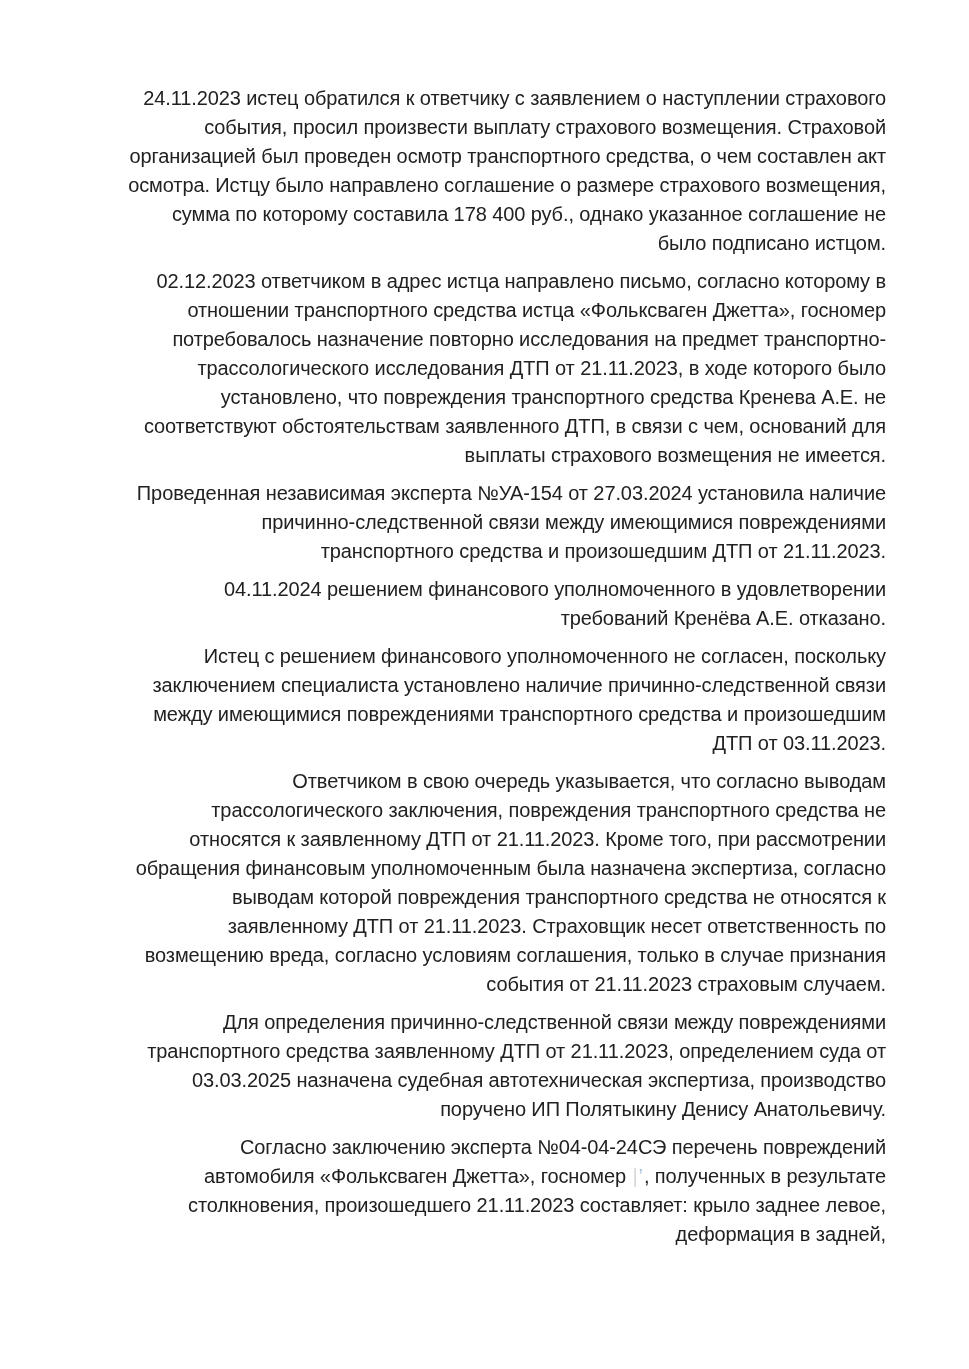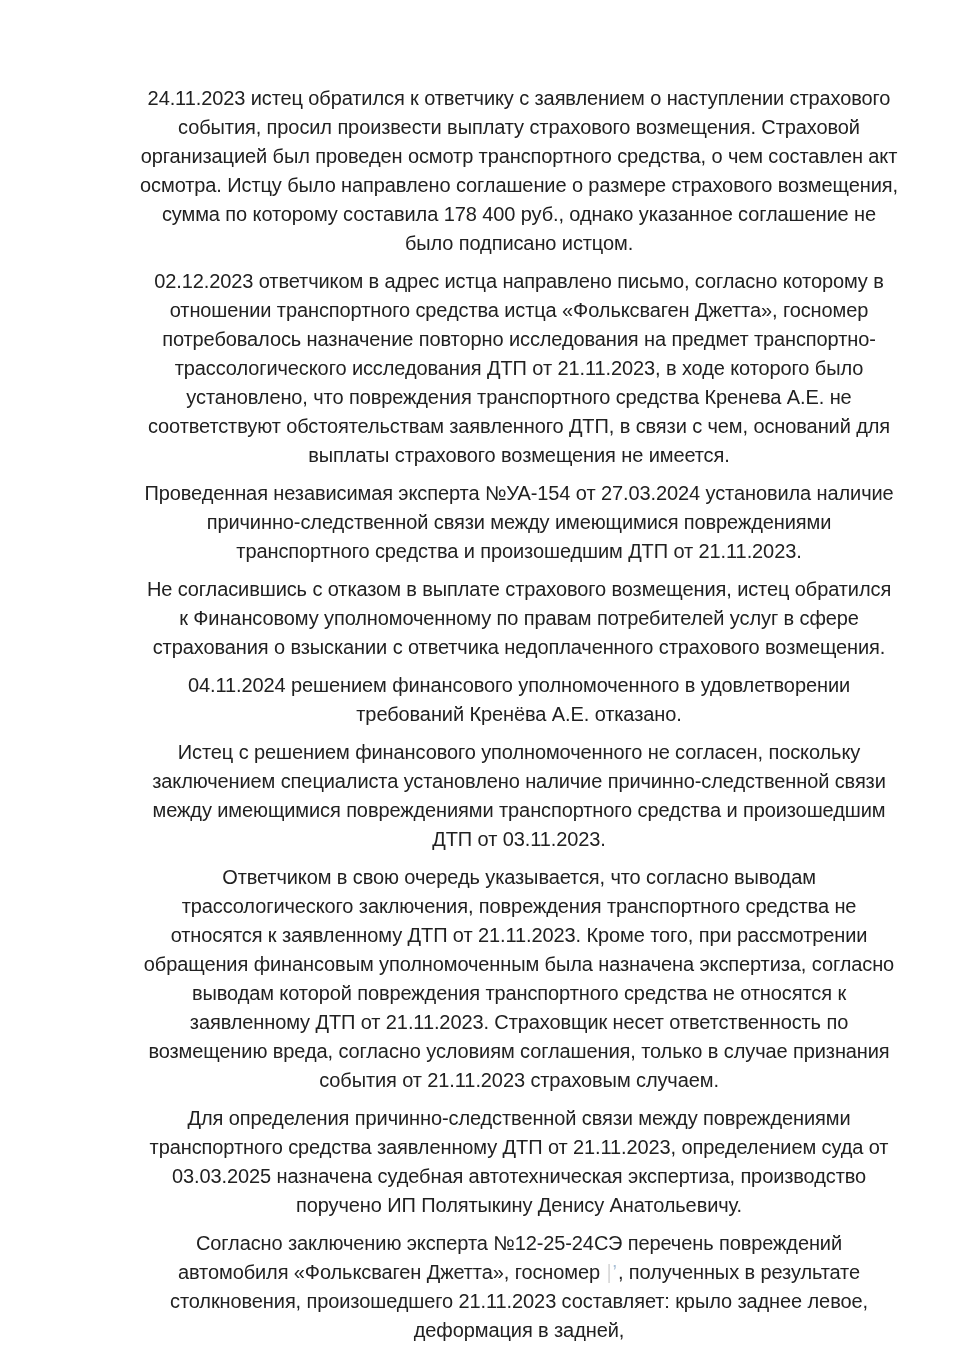--- a/index.html
+++ b/index.html
@@ -10,29 +10,29 @@
   }
   .page {
     position: relative;
     width: 969px;
     height: 1369px;
     background: #ffffff;
     overflow: hidden;
   }
   .content {
     position: absolute;
-    left: 140px;
+    left: 128px;
     top: 84px;
     width: 758px;
     font-family: "Liberation Sans", "DejaVu Sans", sans-serif;
     font-size: 20px;
     line-height: 29px;
     letter-spacing: -0.1px;
     color: #212121;
-    text-align: center;
+    text-align: right;
   }
   .content p {
     margin: 0 0 9px 0;
     padding: 0;
   }
   
   .redact-bar {
     color: #d7d7d7;
     padding: 0 1px;
   }
@@ -42,20 +42,19 @@
   }
 </style>
 </head>
 <body>
 
 <div class="page">
   <div class="content">
     <p>24.11.2023 истец обратился к ответчику с заявлением о наступлении страхового события, просил произвести выплату страхового возмещения. Страховой организацией был проведен осмотр транспортного средства, о чем составлен акт осмотра. Истцу было направлено соглашение о размере страхового возмещения, сумма по которому составила 178 400 руб., однако указанное соглашение не было подписано истцом.</p>
     <p>02.12.2023 ответчиком в адрес истца направлено письмо, согласно которому в отношении транспортного средства истца «Фольксваген Джетта», госномер потребовалось назначение повторно исследования на предмет транспортно-трассологического исследования ДТП от 21.11.2023, в ходе которого было установлено, что повреждения транспортного средства Кренева А.Е. не соответствуют обстоятельствам заявленного ДТП, в связи с чем, оснований для выплаты страхового возмещения не имеется.</p>
     <p>Проведенная независимая эксперта №УА-154 от 27.03.2024 установила наличие причинно-следственной связи между имеющимися повреждениями транспортного средства и произошедшим ДТП от 21.11.2023.</p>
-    <p>Не согласившись с отказом в выплате страхового возмещения, истец обратился к Финансовому уполномоченному по правам потребителей услуг в сфере страхования о взыскании с ответчика недоплаченного страхового возмещения.</p>
     <p>04.11.2024 решением финансового уполномоченного в удовлетворении требований Кренёва А.Е. отказано.</p>
     <p>Истец с решением финансового уполномоченного не согласен, поскольку заключением специалиста установлено наличие причинно-следственной связи между имеющимися повреждениями транспортного средства и произошедшим ДТП от 03.11.2023.</p>
     <p>Ответчиком в свою очередь указывается, что согласно выводам трассологического заключения, повреждения транспортного средства не относятся к заявленному ДТП от 21.11.2023. Кроме того, при рассмотрении обращения финансовым уполномоченным была назначена экспертиза, согласно выводам которой повреждения транспортного средства не относятся к заявленному ДТП от 21.11.2023. Страховщик несет ответственность по возмещению вреда, согласно условиям соглашения, только в случае признания события от 21.11.2023 страховым случаем.</p>
     <p>Для определения причинно-следственной связи между повреждениями транспортного средства заявленному ДТП от 21.11.2023, определением суда от 03.03.2025 назначена судебная автотехническая экспертиза, производство поручено ИП Полятыкину Денису Анатольевичу.</p>
-    <p><span>Согласно заключению эксперта №12-25-24СЭ перечень повреждений автомобиля «Фольксваген Джетта», госномер </span><span class="redact-bar">|</span><span class="redact-tick">’</span><span>, полученных в результате столкновения, произошедшего 21.11.2023 составляет: крыло заднее левое, деформация в задней,</span></p>
+    <p><span>Согласно заключению эксперта №04-04-24СЭ перечень повреждений автомобиля «Фольксваген Джетта», госномер </span><span class="redact-bar">|</span><span class="redact-tick">’</span><span>, полученных в результате столкновения, произошедшего 21.11.2023 составляет: крыло заднее левое, деформация в задней,</span></p>
   </div>
 </div>
 
 </body></html>

